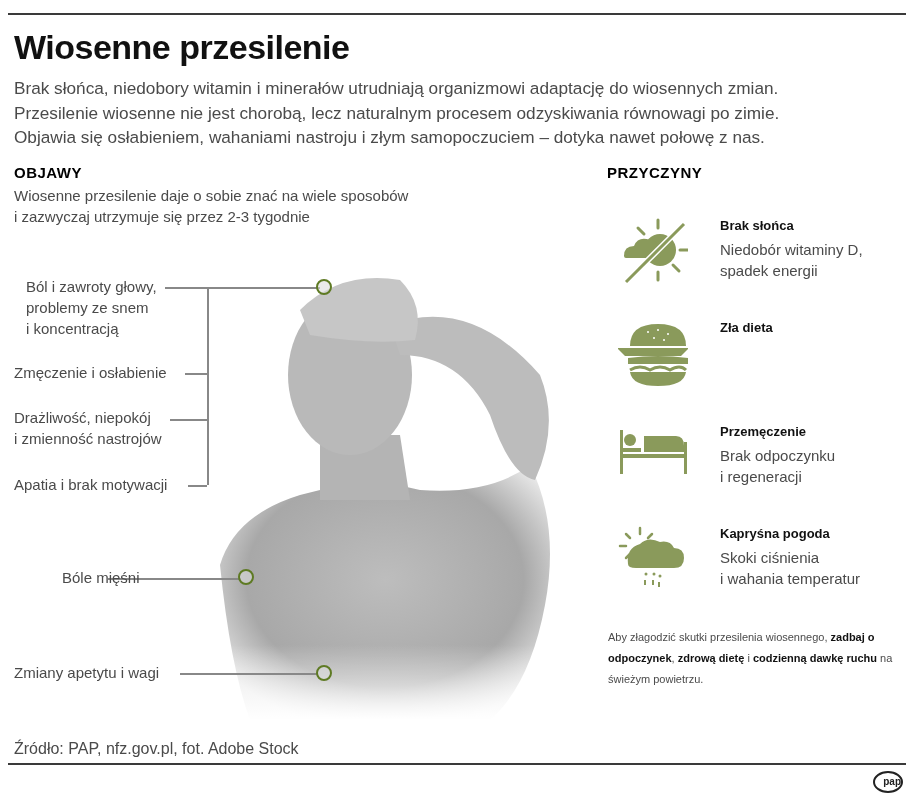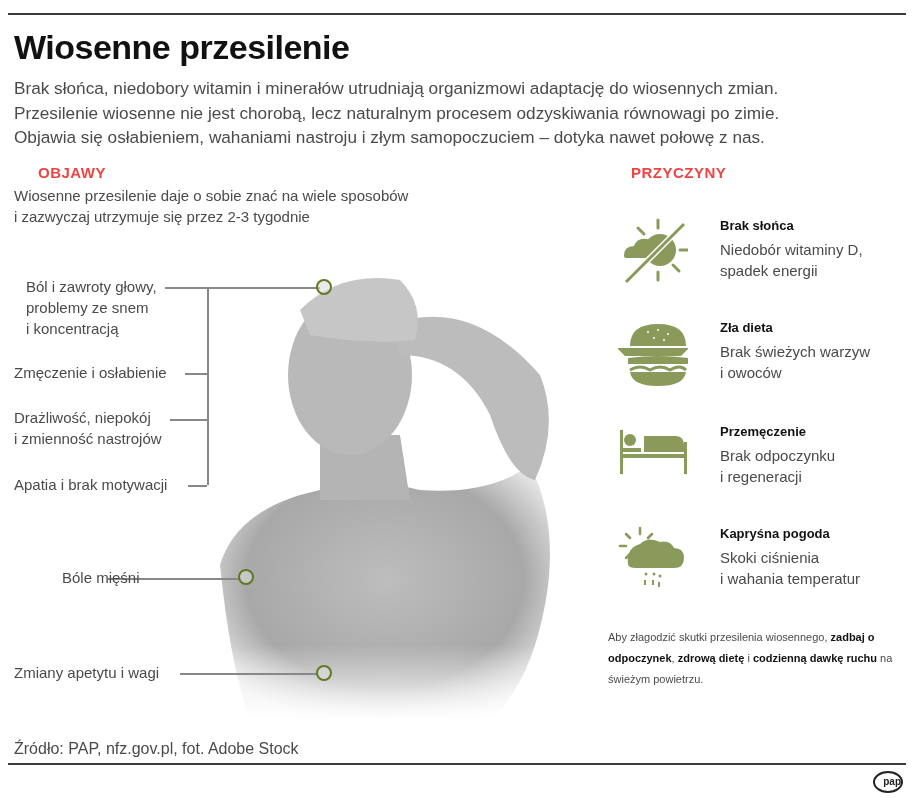--- a/index.html
+++ b/index.html
@@ -4,21 +4,21 @@
 <style>
   html, body { margin:0; padding:0; background:#ffffff; }
   body { width:915px; height:801px; position:relative; overflow:hidden;
          font-family:"Liberation Sans", "DejaVu Sans", sans-serif; color:#3a3a3a; }
   .rule { position:absolute; left:8px; right:9px; height:2px; background:#3a3a3a; }
   .title { position:absolute; left:14px; top:28px; font-size:34px; font-weight:700;
            color:#111; letter-spacing:-0.5px; margin:0; }
   .lead { position:absolute; left:14px; top:76px; width:890px; font-size:17.2px;
           line-height:24.5px; color:#4a4a4a; margin:0; }
   .lead div { white-space:nowrap; }
-  .sec-head { position:absolute; font-size:15px; font-weight:700; color:#ef4444; letter-spacing:0.5px;margin-left:24px; }
+  .sec-head { position:absolute; font-size:15px; font-weight:700; color:#000000; letter-spacing:0.5px; }
   .sub { position:absolute; left:14px; top:185px; font-size:15px; line-height:21px; color:#4a4a4a; }
   .sym { position:absolute; font-size:15px; line-height:21px; color:#4a4a4a; white-space:nowrap; }
   .line { position:absolute; background:#888; }
   .dot { position:absolute; width:12px; height:12px; border:2.5px solid #5e7a23;
          border-radius:50%; background:rgba(220,220,220,0.6); }
   .figure { position:absolute; left:190px; top:265px; width:420px; height:455px; }
   .cause { position:absolute; left:610px; width:300px; height:80px; }
   .cause .icon { position:absolute; left:8px; top:-2px; width:70px; height:70px; }
   .cause .ct { position:absolute; left:110px; top:0; font-size:13px; font-weight:700; color:#111;text-align:center; }
   .cause .cd { position:absolute; left:110px; top:21px; font-size:15px; line-height:21px; color:#4a4a4a; }
@@ -139,24 +139,20 @@
         <circle cx="50" cy="16" r="1"></circle>
         <circle cx="36" cy="20" r="1"></circle>
         <circle cx="46" cy="22" r="1"></circle>
       </g>
     <path d="M4 30 L76 30 L68 38 L12 38 Z" fill="#8a9a5b" transform="translate(-5 0)"></path>
     <path d="M10 40 Q40 36 70 40 L70 46 L10 46 Z" fill="#8a9a5b"></path>
     <path d="M12 52 Q22 46 32 52 Q42 46 52 52 Q62 46 68 52" stroke="#8a9a5b" stroke-width="3" fill="none"></path>
     <path d="M12 54 L68 54 Q66 68 40 68 Q14 68 12 54 Z" fill="#8a9a5b"></path>
   </svg>
   <div class="ct">Zła dieta</div>
-  <div class="cd">
-    <div>Brak świeżych warzyw</div>
-    <div>i owoców</div>
-  </div>
 </div>
 
 <div class="cause" style="top:424px;">
   <svg class="icon" viewBox="0 0 70 70">
     <rect x="2" y="8" width="3" height="44" fill="#8a9a5b"></rect>
     <rect x="66" y="20" width="3" height="32" fill="#8a9a5b"></rect>
     <circle cx="12" cy="18" r="6" fill="#8a9a5b"></circle>
     <path d="M26 14 L58 14 Q66 14 66 24 L66 30 L26 30 Z" fill="#8a9a5b"></path>
     <rect x="5" y="26" width="18" height="4" fill="#8a9a5b"></rect>
     <rect x="5" y="32" width="61" height="4" fill="#8a9a5b"></rect>

